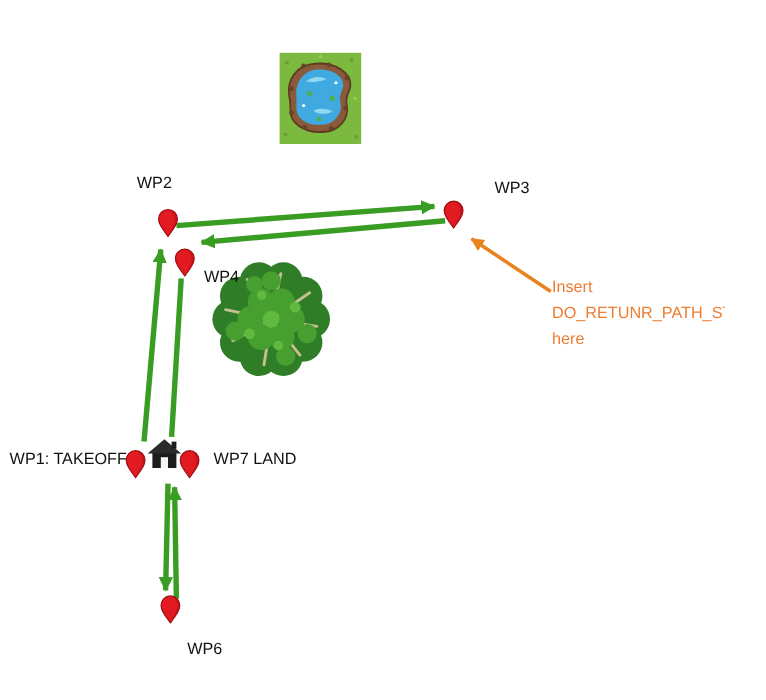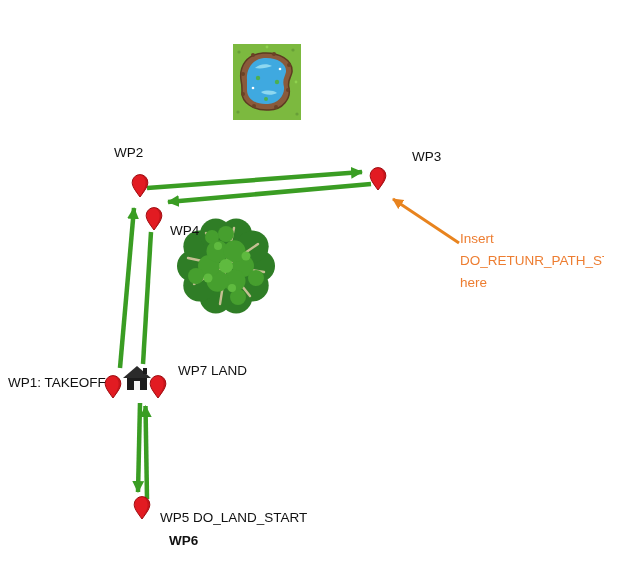--- a/index.html
+++ b/index.html
@@ -138,19 +138,18 @@
     <use href="#pin" x="154" y="230"></use>
     <use href="#pin" x="113" y="398"></use>
     <use href="#pin" x="158" y="398"></use>
     <use href="#pin" x="142" y="519"></use>
   </svg>
 
   <div class="label" style="left:114px; top:146px;">WP2</div>
   <div class="label" style="left:412px; top:150px;">WP3</div>
   <div class="label" style="left:170px; top:224px;">WP4</div>
   <div class="label" style="left:8px;   top:376px;">WP1: TAKEOFF</div>
-  <div class="label" style="left:178px; top:364px;">WP7 LAND</div>
-  <div class="label" style="left:160px; top:511px;">WP5 DO_LAND_START</div>
-  <div class="label" style="left:169px; top:534px;font-weight:bold;">WP6</div>
+  <div class="label" style="left:178px; top:376px;">WP7 LAND</div>
+  <div class="label" style="left:156px; top:534px;">WP6</div>
 
   <div class="annotation">Insert DO_RETUNR_PATH_START here</div>
 
 </div>
 
 </body></html>

